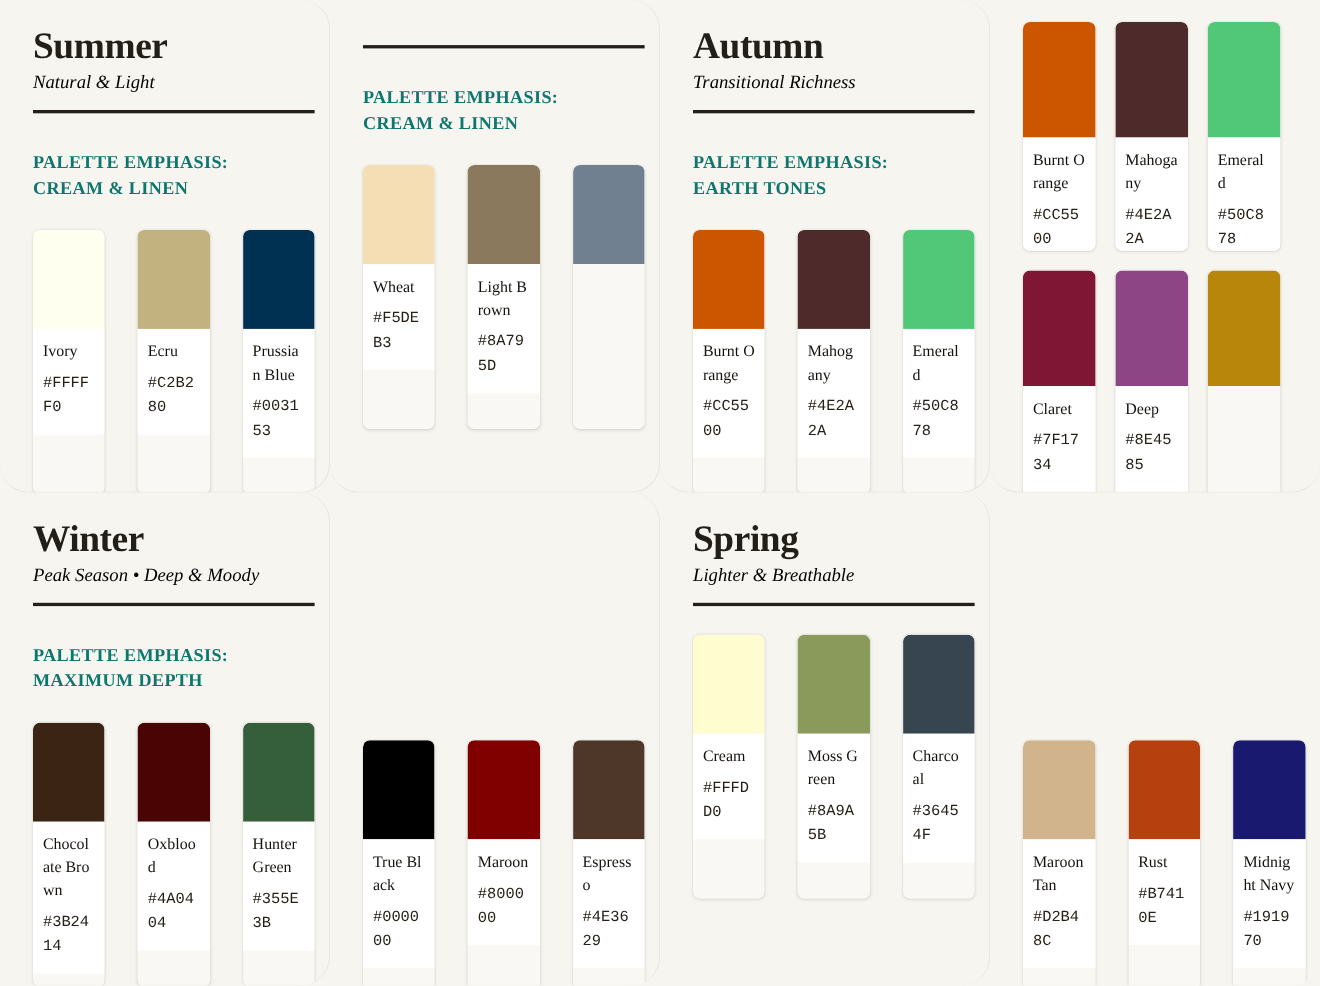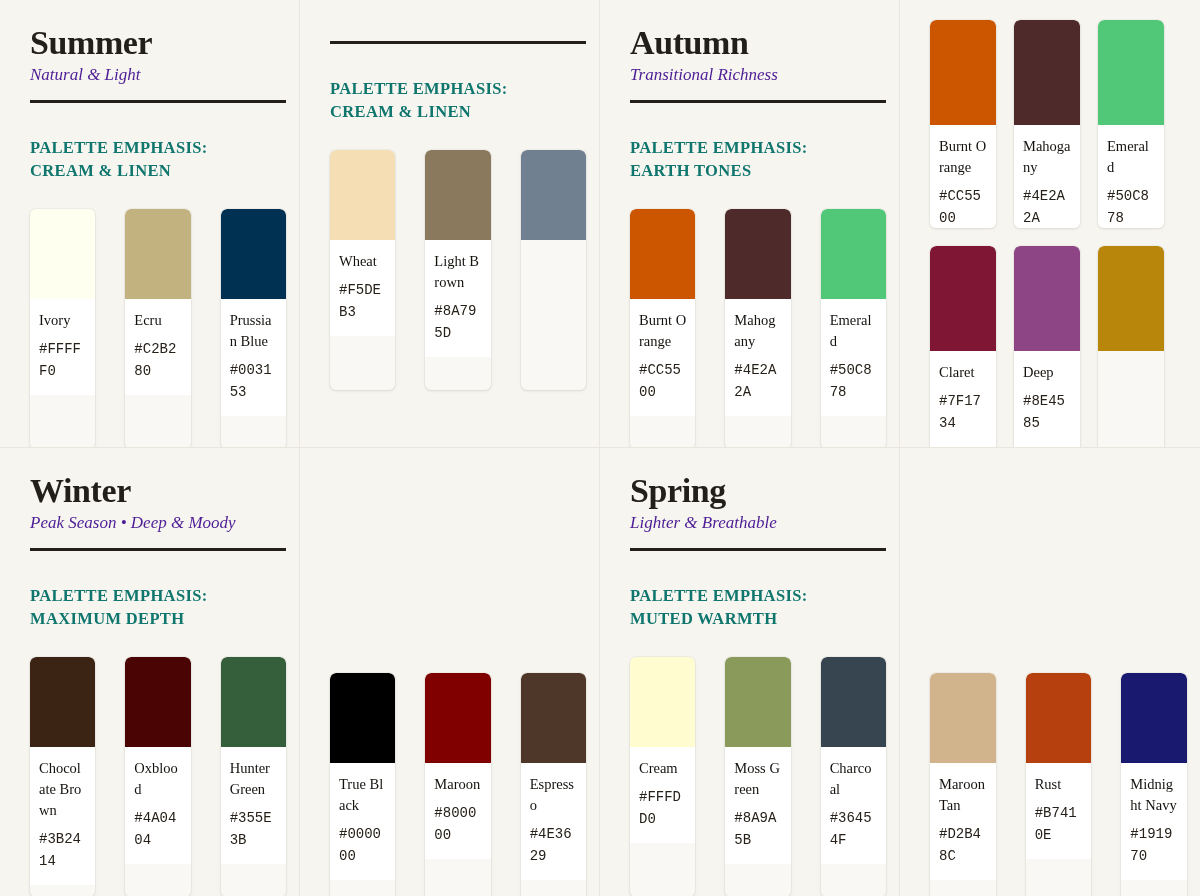--- a/index.html
+++ b/index.html
@@ -23,38 +23,39 @@
     grid-template-rows: 448px 448px;
   }
 
   .panel {
     position: relative;
     box-sizing: border-box;
     padding: 26px 13px 0 30px;
     overflow: hidden;
     border-right: 1px solid #EAE6DE;
     border-bottom: 1px solid #EAE6DE;
+    border-radius: 26px;
   }
   .panel.no-right { border-right: none; }
   .panel.no-bottom { border-bottom: none; }
 
   .season-title {
     font-size: 34px;
     font-weight: 700;
     line-height: 1.02;
     letter-spacing: -0.4px;
     margin: 0 0 4px 0;
     color: #221E18;
   }
   .season-sub {
     font-size: 17px;
     font-style: italic;
     line-height: 1.2;
     margin: 0;
-    color: #4c1d95;
+    color: #000000;
   }
   .rule {
     height: 3px;
     background: #241F19;
     margin-top: 15px;
   }
 
   .emphasis {
     margin-top: 33px;
     font-size: 16.5px;
@@ -308,21 +309,20 @@
           <div class="chex">#4E3629</div>
         </div>
       </div>
     </div>
   </section>
 
   <section class="panel no-bottom">
     <h1 class="season-title">Spring</h1>
     <p class="season-sub">Lighter &amp; Breathable</p>
     <div class="rule"></div>
-    <div class="emphasis">PALETTE EMPHASIS: MUTED WARMTH</div>
     <div class="swatch-row">
       <div class="card tall">
         <div class="chip" style="background: rgb(255, 253, 208);"></div>
         <div class="meta">
           <div class="cname">Cream</div>
           <div class="chex">#FFFDD0</div>
         </div>
       </div>
       <div class="card tall">
         <div class="chip" style="background: rgb(138, 154, 91);"></div>

